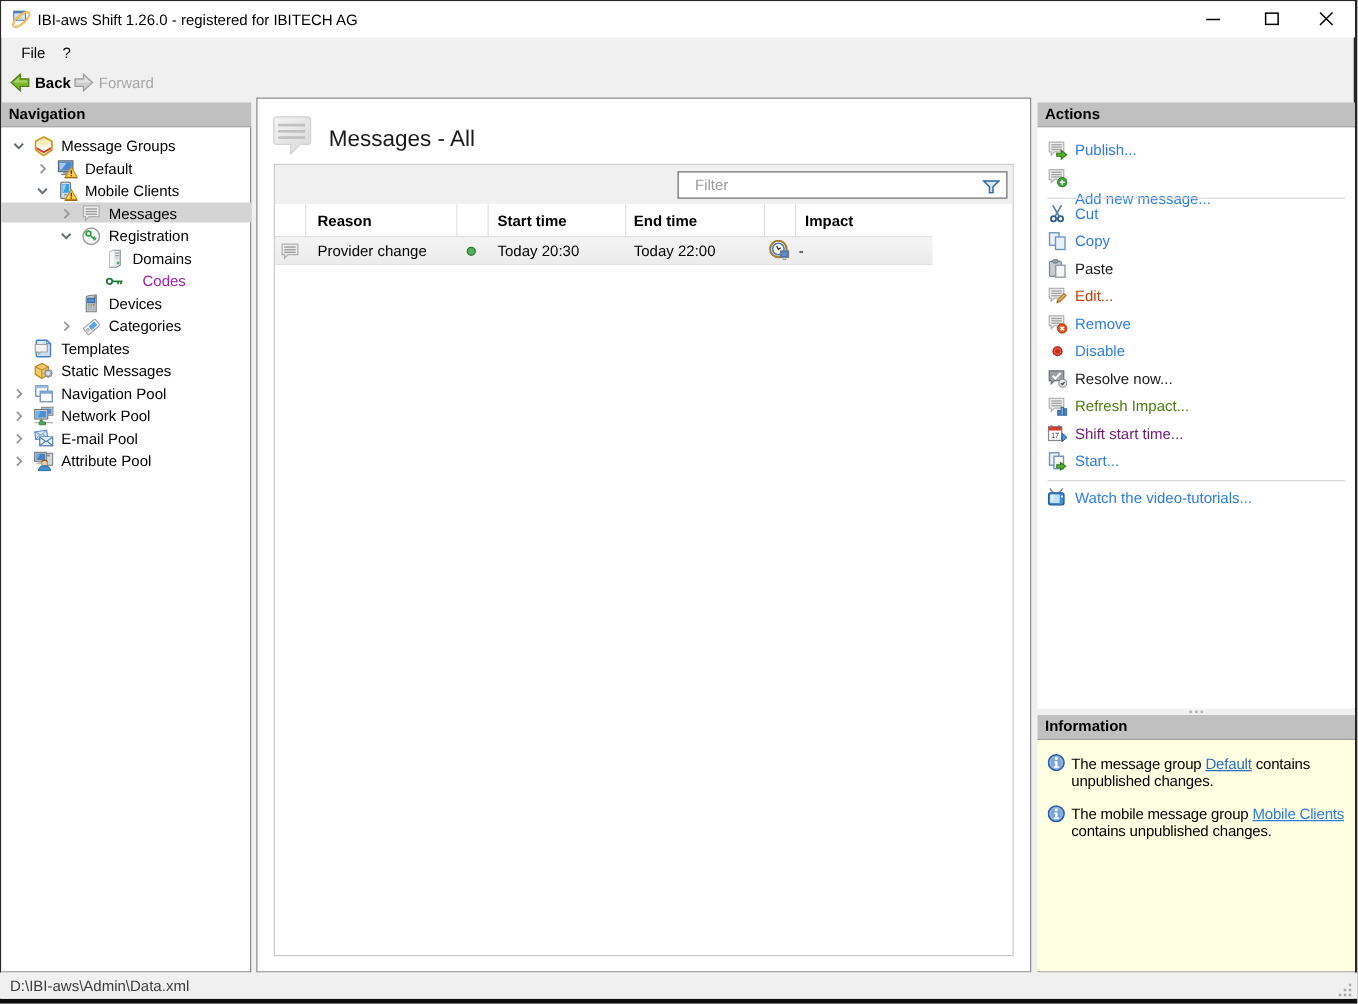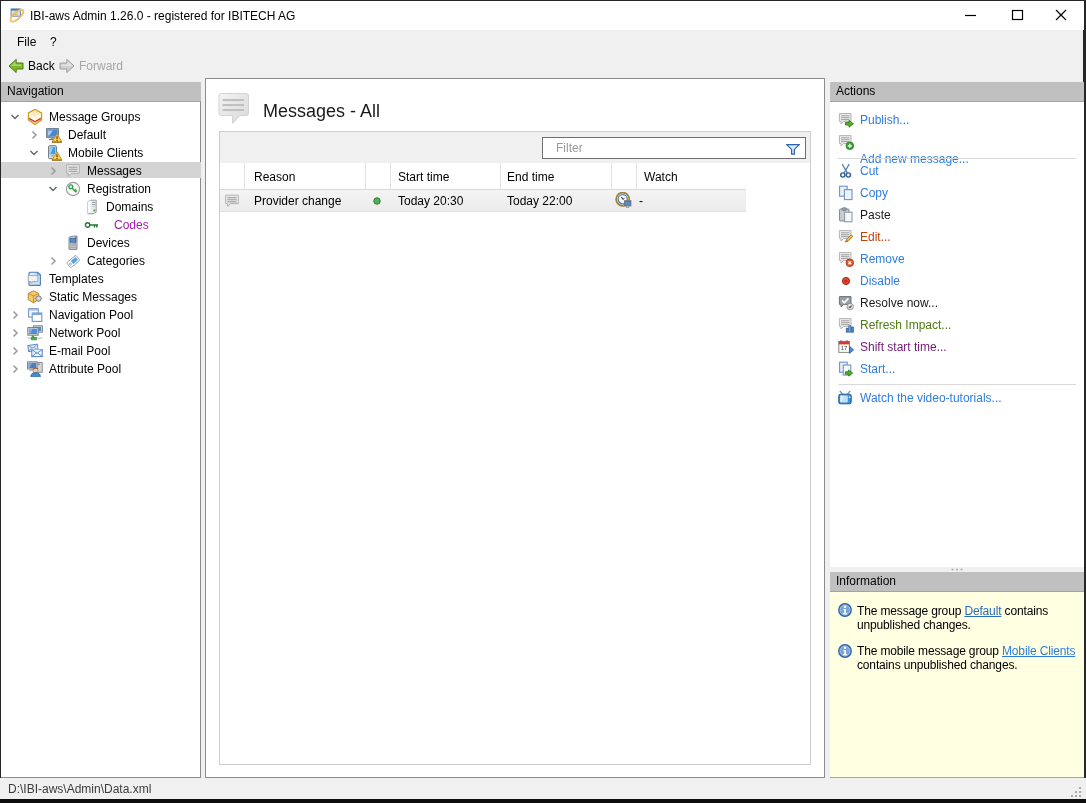--- a/index.html
+++ b/index.html
@@ -1,37 +1,37 @@
 <!DOCTYPE html>
 <html><head><meta charset="utf-8"><style>
 *{margin:0;padding:0;box-sizing:border-box}
 html,body{width:1086px;height:803px;overflow:hidden}
 body{position:relative;font-family:"Liberation Sans",sans-serif;font-size:12px;background:#f0f0f0;color:#000}
 .abs{position:absolute}
-.b{font-weight:normal}
+.b{font-weight:bold}
 svg{display:block}
 </style></head><body>
 
 <div class="abs" style="left:0;top:0;width:1086px;height:1px;background:#262626"></div>
 <div class="abs" style="left:0;top:0;width:1px;height:799px;background:#262626"></div>
 <div class="abs" style="left:1083px;top:0;width:3px;height:799px;background:#262626"></div>
 <div class="abs" style="left:0;top:799px;width:1086px;height:4px;background:#0d0d0d"></div>
 
 <div class="abs" style="left:1px;top:1px;width:1083px;height:29px;background:#ffffff"></div>
 <div class="abs" style="left:8px;top:6px;width:18px;height:18px">
     <svg width="18" height="18" viewBox="0 0 18 18">
 <rect x="3" y="2.9" width="9.4" height="7.3" fill="#cfe2f4" stroke="#5a7a9a" stroke-width="0.8"></rect>
 <rect x="3" y="2.9" width="9.4" height="1.7" fill="#4a7ab0"></rect>
 <path d="M6.4 8.8 L7.9 5.4 L9.4 8.8 Z" fill="#b8a428"></path>
 <circle cx="7.9" cy="7.6" r="1" fill="#ece28a"></circle>
 <ellipse cx="9" cy="9.6" rx="8.2" ry="3.3" fill="none" stroke="#e8a83e" stroke-width="1.7" transform="rotate(-42 9 9.6)"></ellipse>
 <ellipse cx="9" cy="9.6" rx="8.2" ry="3.3" fill="none" stroke="#f6d694" stroke-width="0.7" transform="rotate(-42 9 9.6)"></ellipse>
 </svg>
   </div>
-<div class="abs" style="left:30px;top:9px;height:14px;line-height:14px">IBI-aws Admin 1.26.0 - registered for IBITECH AG</div>
+<div class="abs" style="left:30px;top:9px;height:14px;line-height:14px">IBI-aws Shift 1.26.0 - registered for IBITECH AG</div>
 <svg class="abs" style="left:960px;top:6px" width="120" height="20" viewBox="0 0 120 20">
 <path d="M5 9.5 H16" stroke="#000" stroke-width="1.2"></path>
 <rect x="52.5" y="4.5" width="10" height="9" fill="none" stroke="#000" stroke-width="1.2"></rect>
 <path d="M96 4 L106 14 M106 4 L96 14" stroke="#000" stroke-width="1.2"></path>
 </svg>
 
 <div class="abs" style="left:17px;top:36px;height:12px;line-height:12px">File</div>
 <div class="abs" style="left:50px;top:36px;height:12px;line-height:12px">?</div>
 
 <div class="abs" style="left:8px;top:58px;width:16px;height:16px">
@@ -304,21 +304,21 @@
 <div class="abs" style="left:220px;top:163px;width:526px;height:27px;border-bottom:1px solid #d9d9d9"></div>
 <div class="abs" style="left:244px;top:163px;width:1px;height:27px;background:#e2e2e2"></div>
 <div class="abs" style="left:365px;top:163px;width:1px;height:27px;background:#e2e2e2"></div>
 <div class="abs" style="left:390px;top:163px;width:1px;height:27px;background:#e2e2e2"></div>
 <div class="abs" style="left:500px;top:163px;width:1px;height:27px;background:#e2e2e2"></div>
 <div class="abs" style="left:611px;top:163px;width:1px;height:27px;background:#e2e2e2"></div>
 <div class="abs" style="left:636px;top:163px;width:1px;height:27px;background:#e2e2e2"></div>
 <div class="abs b" style="left:254px;top:171px;height:12px;line-height:12px">Reason</div>
 <div class="abs b" style="left:398px;top:171px;height:12px;line-height:12px">Start time</div>
 <div class="abs b" style="left:507px;top:171px;height:12px;line-height:12px">End time</div>
-<div class="abs b" style="left:644px;top:171px;height:12px;line-height:12px">Watch</div>
+<div class="abs b" style="left:644px;top:171px;height:12px;line-height:12px">Impact</div>
 
 <div class="abs" style="left:220px;top:190px;width:526px;height:22px;background:linear-gradient(#f4f4f4,#ebebeb);border-bottom:1px solid #e0e0e0"></div>
 <div class="abs" style="left:224px;top:193px;width:16px;height:16px">
     <svg width="16" height="16" viewBox="0 0 16 16">
 <path d="M1.7 2.2 H14.3 V10.6 H6.4 L3.6 13.6 V10.6 H1.7 Z" fill="#ececec" stroke="#b0b0b0" stroke-width="1"></path>
 <rect x="3.4" y="4.1" width="9.2" height="1.1" fill="#9d9d9d"></rect>
 <rect x="3.4" y="6.2" width="9.2" height="1.1" fill="#9d9d9d"></rect>
 <rect x="3.4" y="8.3" width="9.2" height="1.1" fill="#9d9d9d"></rect>
 </svg>
   </div>

